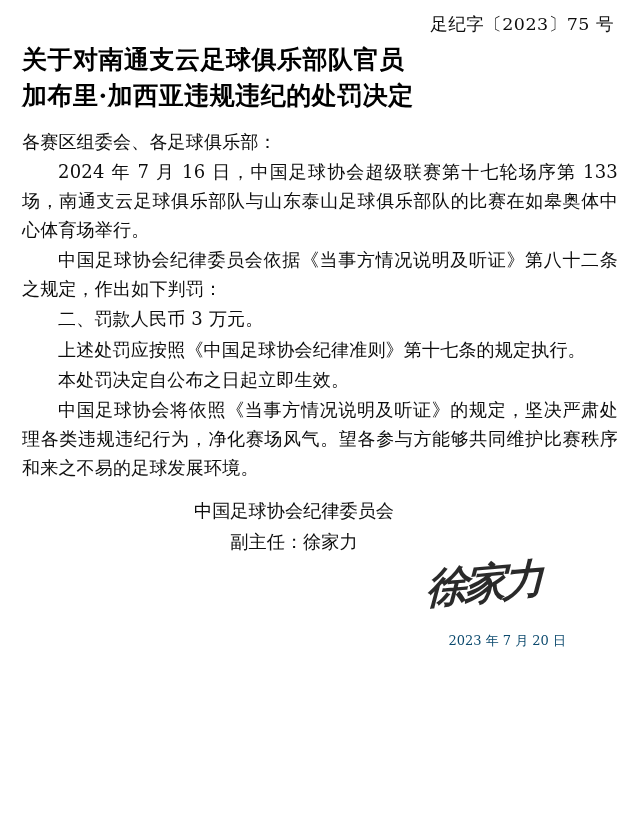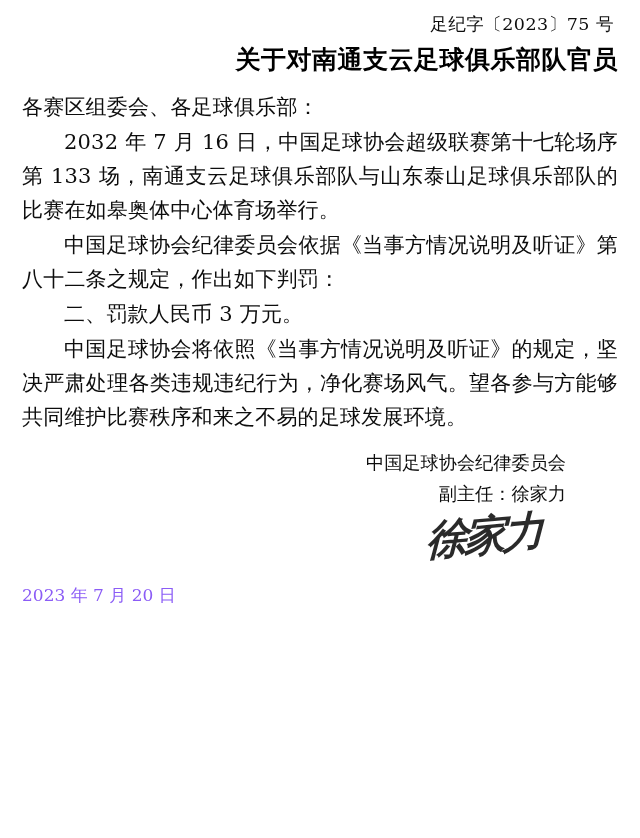--- a/index.html
+++ b/index.html
@@ -22,48 +22,48 @@
     position: relative;
   }
   .doc-number {
     text-align: right;
     font-size: 17.5px;
     letter-spacing: 0.5px;
     margin: 2px 4px 6px 0;
     color: #0d0d0d;
   }
   .title-block {
-    text-align: right;
+    text-align: left;
     font-weight: bold;
     font-size: 25px;
     line-height: 1.45;
     letter-spacing: 0.5px;
     margin: 2px 0 12px 0;
     color: #000000;
   }
   .title-line {
     display: block;
   }
   .body-text {
-    font-size: 21px;
+    font-size: 18px;
     line-height: 1.62;
     letter-spacing: 0.2px;
     color: #0d0d0d;
   }
   .para {
     margin: 0 0 1px 0;
     text-align: justify;
     text-justify: inter-ideograph;
   }
   .indent {
     text-indent: 2em;
   }
   .signature-block {
     margin-top: 14px;
-    text-align: right;
+    text-align: center;
     font-size: 18.2px;
     line-height: 1.7;
     padding-right: 52px;
     color: #0d0d0d;
   }
   .sig-line {
     display: block;
   }
   .stamp-wrap {
     position: relative;
@@ -76,41 +76,45 @@
     font-family: "DejaVu Serif", "Liberation Serif", serif;
     font-size: 42px;
     font-style: italic;
     font-weight: bold;
     color: #1a1a1a;
     transform: rotate(-5deg) skewX(-6deg);
     letter-spacing: -4px;
     opacity: 0.93;
   }
   .date-line {
-    font-size: 17px;
+    text-align: right;
+    font-size: 13px;
     padding-right: 52px;
-    color: #8b5cf6;
+    color: #0c4a6e;
   }
 </style>
 </head>
 <body>
 
 <div class="page">
 
   <div class="doc-number">足纪字〔2023〕75 号</div>
 
   <div class="title-block">
     <span class="title-line">关于对南通支云足球俱乐部队官员</span>
+    <span class="title-line">加布里·加西亚违规违纪的处罚决定</span>
   </div>
 
   <div class="body-text">
     <p class="para">各赛区组委会、各足球俱乐部：</p>
-    <p class="para indent">2032 年 7 月 16 日，中国足球协会超级联赛第十七轮场序第 133 场，南通支云足球俱乐部队与山东泰山足球俱乐部队的比赛在如皋奥体中心体育场举行。</p>
+    <p class="para indent">2024 年 7 月 16 日，中国足球协会超级联赛第十七轮场序第 133 场，南通支云足球俱乐部队与山东泰山足球俱乐部队的比赛在如皋奥体中心体育场举行。</p>
     <p class="para indent">中国足球协会纪律委员会依据《当事方情况说明及听证》第八十二条之规定，作出如下判罚：</p>
     <p class="para indent">二、罚款人民币 3 万元。</p>
+    <p class="para indent">上述处罚应按照《中国足球协会纪律准则》第十七条的规定执行。</p>
+    <p class="para indent">本处罚决定自公布之日起立即生效。</p>
     <p class="para indent">中国足球协会将依照《当事方情况说明及听证》的规定，坚决严肃处理各类违规违纪行为，净化赛场风气。望各参与方能够共同维护比赛秩序和来之不易的足球发展环境。</p>
   </div>
 
   <div class="signature-block">
     <span class="sig-line">中国足球协会纪律委员会</span>
     <span class="sig-line">副主任：徐家力</span>
   </div>
 
   <div class="stamp-wrap">
     <span class="handwritten">徐家力</span>

